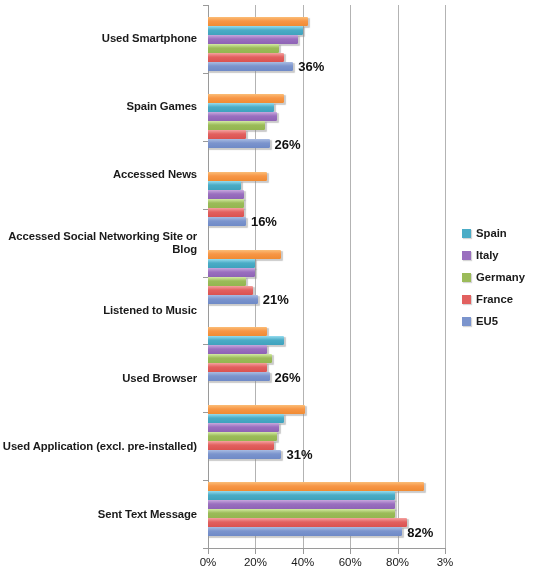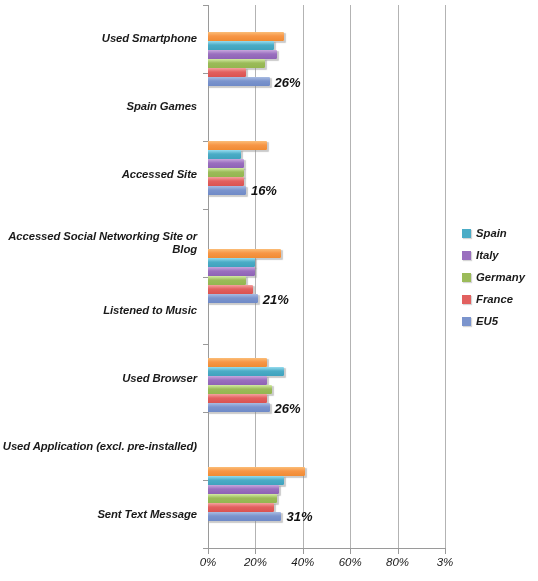--- a/index.html
+++ b/index.html
@@ -11,21 +11,20 @@
     height: 581px;
     background: #ffffff;
     font-family: "Liberation Sans", sans-serif;
     overflow: hidden;
   }
 
   #chart-root {
     position: relative;
     width: 538px;
     height: 569px;
-    font-style: italic;
   }
 
   
   
   .cat-labels {
     position: absolute;
     left: 0;
     top: 5px;
     width: 202px;
     height: 543px;
@@ -179,21 +178,21 @@
   }
 </style>
 </head>
 <body>
 
 <div id="chart-root">
 
   <div class="cat-labels">
     <div class="cat-label">Used Smartphone</div>
     <div class="cat-label">Spain Games</div>
-    <div class="cat-label">Accessed Site</div>
+    <div class="cat-label">Accessed News</div>
     <div class="cat-label">Accessed Social Networking Site or Blog</div>
     <div class="cat-label">Listened to Music</div>
     <div class="cat-label">Used Browser</div>
     <div class="cat-label">Used Application (excl. pre-installed)</div>
     <div class="cat-label">Sent Text Message</div>
   </div>
 
   <div class="plot">
     <div id="gridlines">
         <div class="gridline axis0" style="left: 0px;"></div>
@@ -210,20 +209,41 @@
         <div class="tick" style="top: 203.625px;"></div>
         <div class="tick" style="top: 271.5px;"></div>
         <div class="tick" style="top: 339.375px;"></div>
         <div class="tick" style="top: 407.25px;"></div>
         <div class="tick" style="top: 475.125px;"></div>
         <div class="tick" style="top: 543px;"></div>
       </div>
     <div class="groups" id="groups">
         <div class="group">
           <div class="barrow">
+            <div class="bar uk" title="UK: 42%" style="width: 99.54px;"></div>
+          </div>
+          <div class="barrow">
+            <div class="bar spain" title="Spain: 40%" style="width: 94.8px;"></div>
+          </div>
+          <div class="barrow">
+            <div class="bar italy" title="Italy: 38%" style="width: 90.06px;"></div>
+          </div>
+          <div class="barrow">
+            <div class="bar germany" title="Germany: 30%" style="width: 71.1px;"></div>
+          </div>
+          <div class="barrow">
+            <div class="bar france" title="France: 32%" style="width: 75.84px;"></div>
+          </div>
+          <div class="barrow">
+            <div class="bar eu5" title="EU5: 36%" style="width: 85.32px;"></div>
+            <div class="dlabel" style="left: 85.32px;">36%</div>
+          </div>
+        </div>
+        <div class="group">
+          <div class="barrow">
             <div class="bar uk" title="UK: 32%" style="width: 75.84px;"></div>
           </div>
           <div class="barrow">
             <div class="bar spain" title="Spain: 28%" style="width: 66.36px;"></div>
           </div>
           <div class="barrow">
             <div class="bar italy" title="Italy: 29%" style="width: 68.73px;"></div>
           </div>
           <div class="barrow">
             <div class="bar germany" title="Germany: 24%" style="width: 56.88px;"></div>
@@ -311,20 +331,41 @@
           </div>
           <div class="barrow">
             <div class="bar germany" title="Germany: 29%" style="width: 68.73px;"></div>
           </div>
           <div class="barrow">
             <div class="bar france" title="France: 28%" style="width: 66.36px;"></div>
           </div>
           <div class="barrow">
             <div class="bar eu5" title="EU5: 31%" style="width: 73.47px;"></div>
             <div class="dlabel" style="left: 73.47px;">31%</div>
+          </div>
+        </div>
+        <div class="group">
+          <div class="barrow">
+            <div class="bar uk" title="UK: 91%" style="width: 215.67px;"></div>
+          </div>
+          <div class="barrow">
+            <div class="bar spain" title="Spain: 79%" style="width: 187.23px;"></div>
+          </div>
+          <div class="barrow">
+            <div class="bar italy" title="Italy: 79%" style="width: 187.23px;"></div>
+          </div>
+          <div class="barrow">
+            <div class="bar germany" title="Germany: 79%" style="width: 187.23px;"></div>
+          </div>
+          <div class="barrow">
+            <div class="bar france" title="France: 84%" style="width: 199.08px;"></div>
+          </div>
+          <div class="barrow">
+            <div class="bar eu5" title="EU5: 82%" style="width: 194.34px;"></div>
+            <div class="dlabel" style="left: 194.34px;">82%</div>
           </div>
         </div>
       </div>
   </div>
 
   <div class="xaxis-line"></div>
   <div class="xticks" id="xticks">
       <div class="xtick-mark" style="left: 0px;"></div>
       <div class="xtick-text" style="left: 0px;">0%</div>
       <div class="xtick-mark" style="left: 47.4px;"></div>

